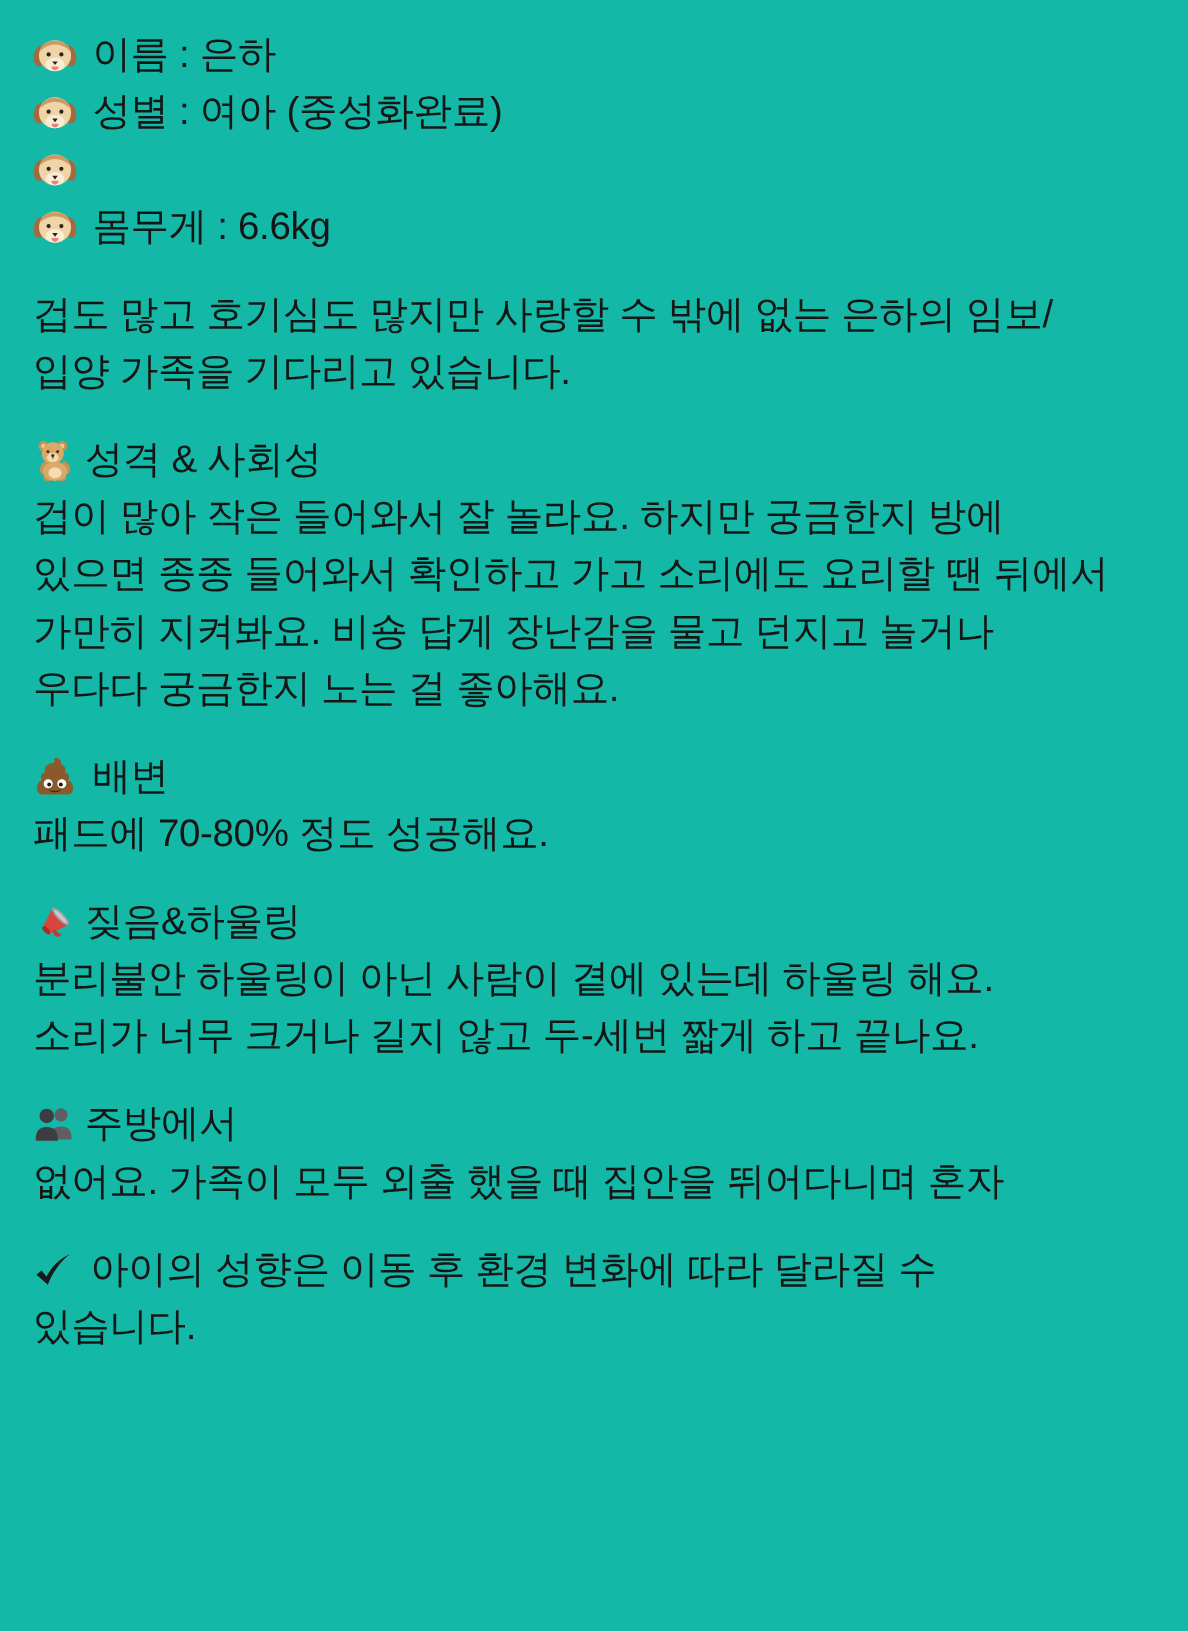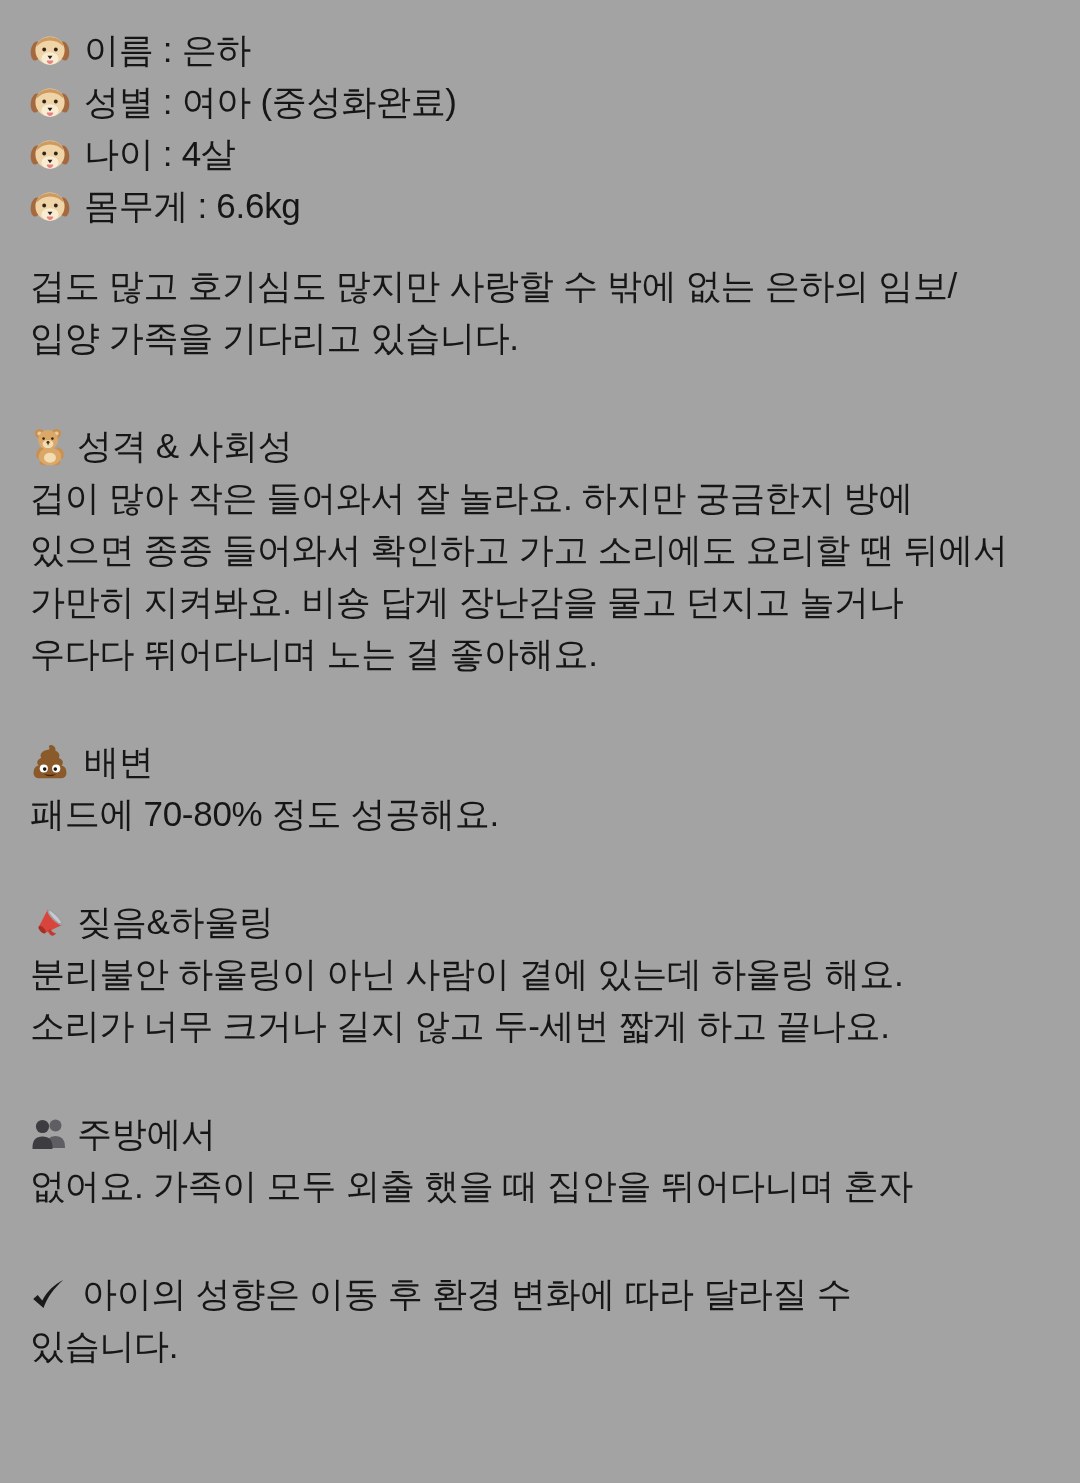--- a/index.html
+++ b/index.html
@@ -1,29 +1,29 @@
 <!DOCTYPE html>
 <html><head>
 <meta charset="utf-8">
 <style>
   html, body { margin: 0; padding: 0; background: #ffffff; }
   .post {
     width: 1080px;
     min-height: 1483px;
     box-sizing: border-box;
     padding: 24px 28px 30px 30px;
-    background: #a3a3a3;
+    background: #14b8a6;
     font-family: "Liberation Sans", "DejaVu Sans", sans-serif;
     font-size: 35px;
     line-height: 52px;
     color: #161616;
     letter-spacing: -0.3px;
     overflow: hidden;
   }
-  .block { margin-top: 56px; }
+  .block { margin-top: 28px; }
   .block:first-child { margin-top: 0; }
   .block.intro { margin-top: 28px; }
   .line {
     height: 52px;
     display: flex;
     align-items: center;
     white-space: nowrap;
   }
   .tline {
     height: 52px;
@@ -116,21 +116,20 @@
     <div class="line">
       <svg class="icon">
           <use href="#sym-dog"></use>
         </svg>
       <span>성별 : 여아 (중성화완료)</span>
     </div>
     <div class="line">
       <svg class="icon">
           <use href="#sym-dog"></use>
         </svg>
-      <span>나이 : 4살</span>
     </div>
     <div class="line">
       <svg class="icon">
           <use href="#sym-dog"></use>
         </svg>
       <span>몸무게 : 6.6kg</span>
     </div>
   </section>
 
   <section class="block intro">
@@ -141,21 +140,21 @@
   <section class="block">
     <div class="line head">
       <svg class="icon">
           <use href="#sym-bear"></use>
         </svg>
       <span>성격 &amp; 사회성</span>
     </div>
     <div class="tline">겁이 많아 작은 들어와서 잘 놀라요. 하지만 궁금한지 방에</div>
     <div class="tline">있으면 종종 들어와서 확인하고 가고 소리에도 요리할 땐 뒤에서</div>
     <div class="tline">가만히 지켜봐요. 비숑 답게 장난감을 물고 던지고 놀거나</div>
-    <div class="tline">우다다 뛰어다니며 노는 걸 좋아해요.</div>
+    <div class="tline">우다다 궁금한지 노는 걸 좋아해요.</div>
   </section>
 
   <section class="block">
     <div class="line head">
       <svg class="icon" style="margin-right:14px">
           <use href="#sym-poop"></use>
         </svg>
       <span>배변</span>
     </div>
     <div class="tline">패드에 70-80% 정도 성공해요.</div>

